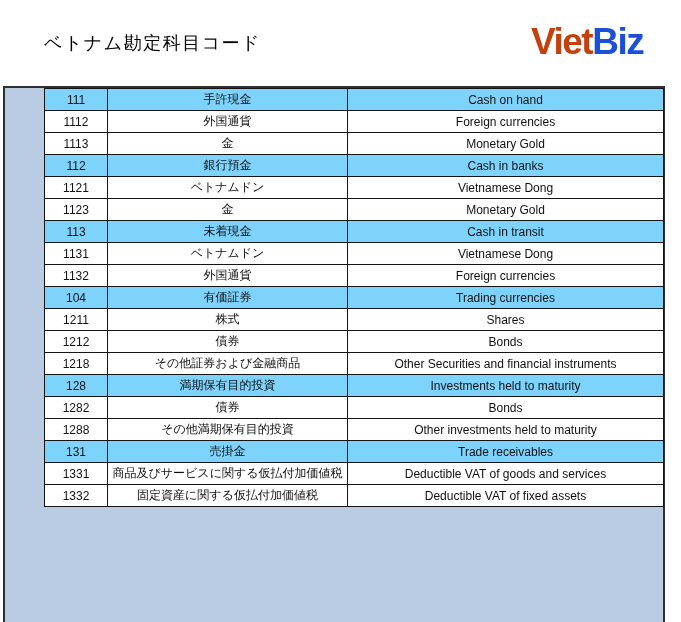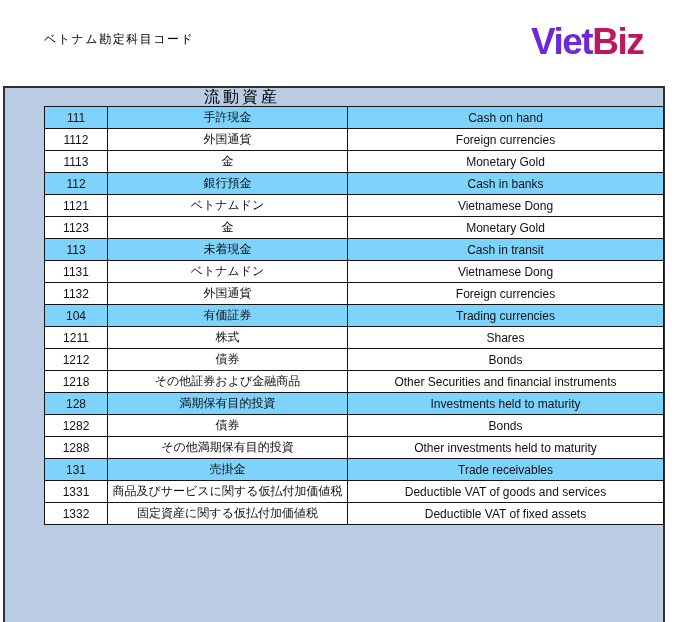--- a/index.html
+++ b/index.html
@@ -9,37 +9,37 @@
     height: 622px;
     overflow: hidden;
     background: #ffffff;
     font-family: "Liberation Sans", "DejaVu Sans", sans-serif;
     position: relative;
   }
   .doc-title {
     position: absolute;
     left: 44px;
     top: 31px;
-    font-size: 12px;
+    font-size: 18px;
     letter-spacing: 1.5px;
     color: #000000;
     white-space: nowrap;
   }
   .logo {
     position: absolute;
     left: 531px;
     top: 22px;
     font-size: 37px;
     font-weight: 800;
     letter-spacing: -1.5px;
     white-space: nowrap;
     line-height: 40px;
   }
-  .logo .viet { color: #6d28d9; }
-  .logo .biz  { color: #be185d; }
+  .logo .viet { color: #c2410c; }
+  .logo .biz  { color: #1d4ed8; }
 
   .asset-panel {
     position: absolute;
     left: 3px;
     top: 86px;
     width: 662px;
     height: 560px;
     box-sizing: border-box;
     background: #b9cce4;
     border: 2px solid #2f2f2f;
@@ -84,23 +84,20 @@
 </head>
 <body>
 
 <div class="doc-title">ベトナム勘定科目コード</div>
 
 <div class="logo">
   <span class="viet">Viet</span><span class="biz">Biz</span>
 </div>
 
 <div class="asset-panel">
-  <div class="section-header">
-    <span class="section-title">流動資産</span>
-  </div>
   <table class="codes">
     <colgroup>
       <col class="c-code">
       <col class="c-ja">
       <col class="c-en">
     </colgroup>
     <tbody id="codes-body">
         <tr class="group">
           <td>111</td>
           <td>手許現金</td>

